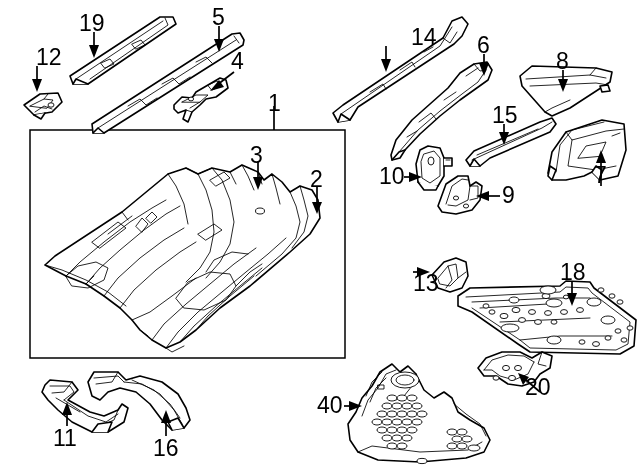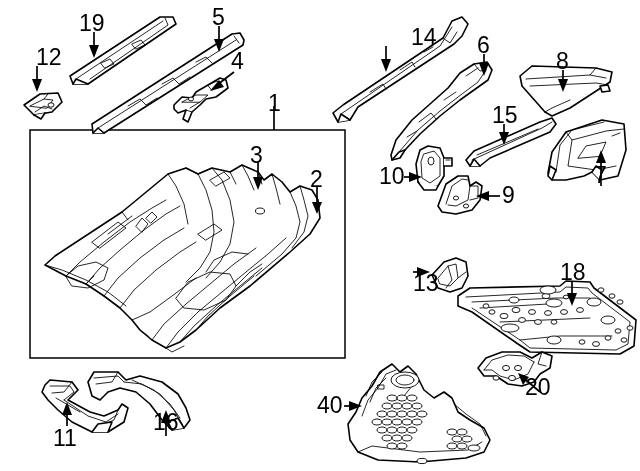--- a/index.html
+++ b/index.html
@@ -486,19 +486,19 @@
   <div class="callout-num" style="left:477px; top:34px;">6</div>
   <div class="callout-num" style="left:594px; top:164px;">7</div>
   <div class="callout-num" style="left:556px; top:50px;">8</div>
   <div class="callout-num" style="left:502px; top:184px;">9</div>
   <div class="callout-num" style="left:379px; top:165px;">10</div>
   <div class="callout-num" style="left:79px;  top:12px;">19</div>
   <div class="callout-num" style="left:36px;  top:46px;">12</div>
   <div class="callout-num" style="left:386px; top:272px;margin-left:27px;">13</div>
   <div class="callout-num" style="left:373px; top:26px;margin-left:38px;">14</div>
   <div class="callout-num" style="left:492px; top:104px;">15</div>
-  <div class="callout-num" style="left:153px; top:411px;">16</div>
+  <div class="callout-num" style="left:153px; top:437px;">16</div>
   <div class="callout-num" style="left:53px;  top:427px;">11</div>
   <div class="callout-num" style="left:525px; top:376px;">20</div>
   <div class="callout-num" style="left:560px; top:261px;">18</div>
   <div class="callout-num" style="left:317px; top:394px;">40</div>
 
 </div>
 
 </body></html>

